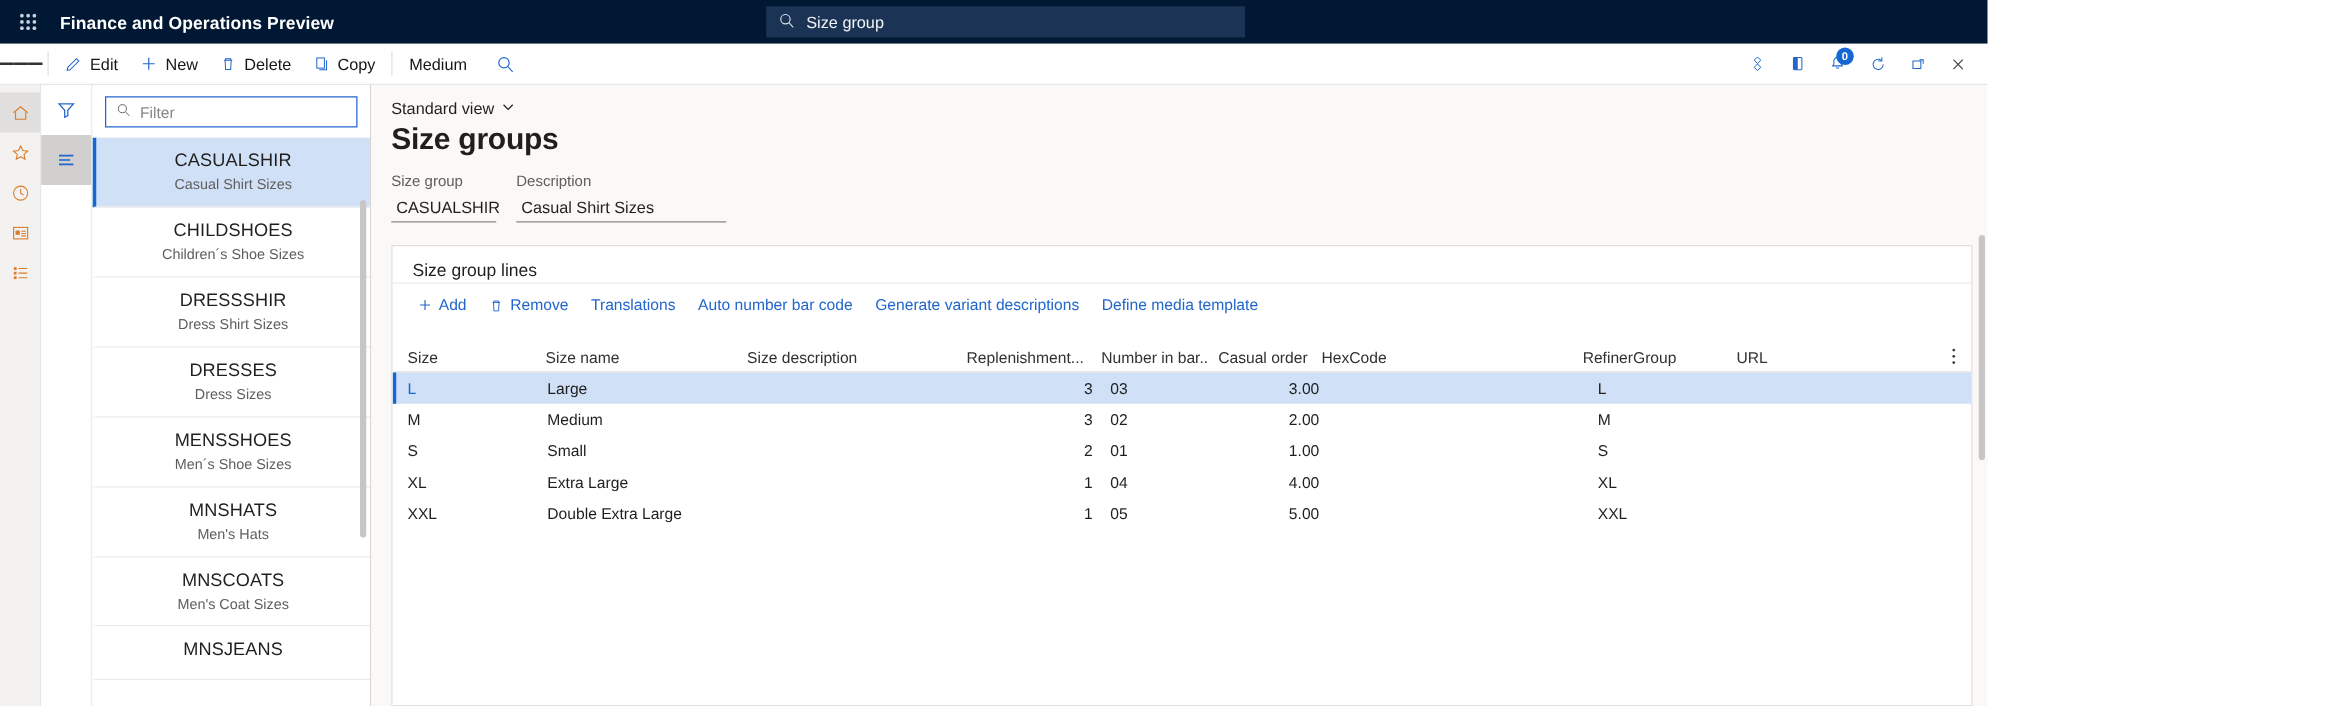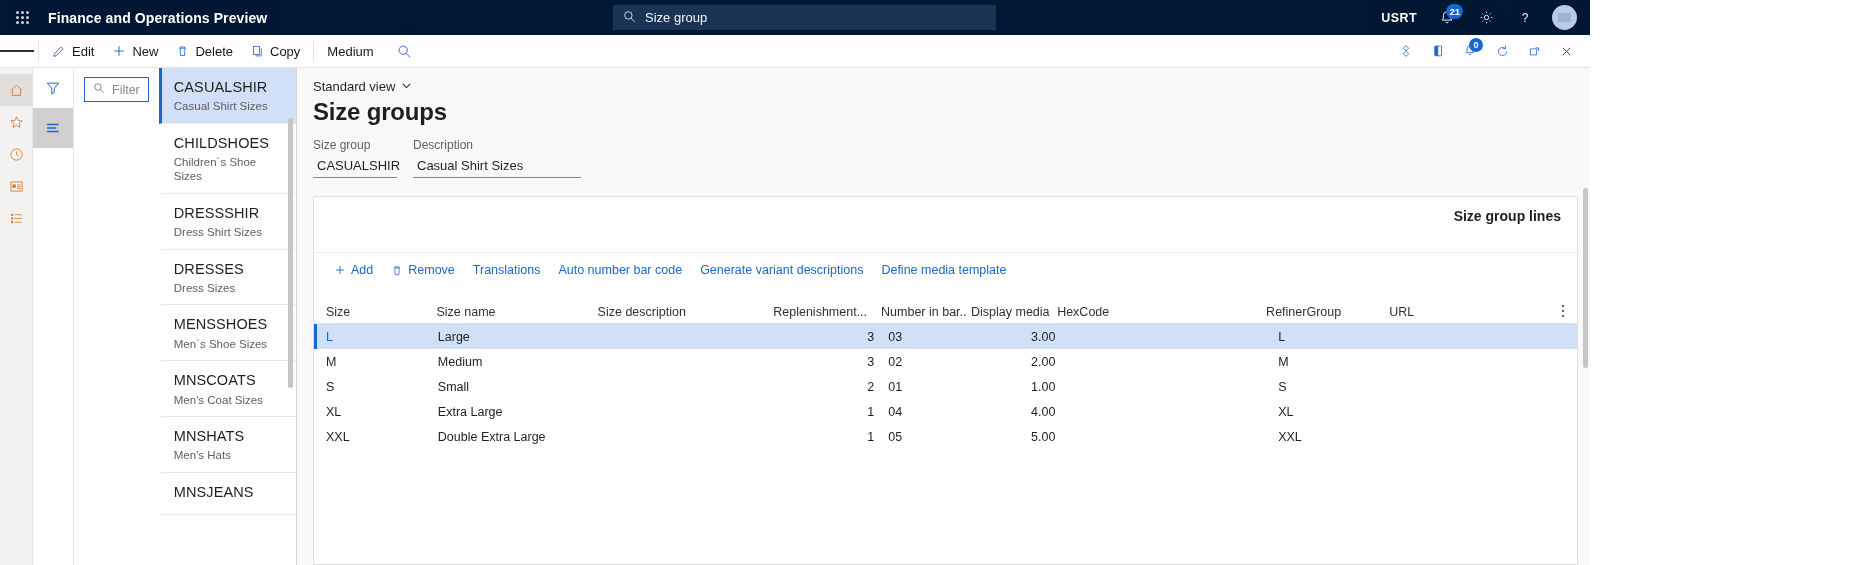--- a/index.html
+++ b/index.html
@@ -80,21 +80,21 @@
   .filterpane{
     width:40px;min-width:40px;background:#fff;border-right:1px solid #e6e6e6;
     display:flex;flex-direction:column;align-items:center;
   }
   .fp-btn{width:40px;height:40px;display:flex;align-items:center;justify-content:center;cursor:pointer;}
   .fp-btn.sel{background:#d2d0ce;}
 
   
   .listpane{
     width:222px;min-width:222px;background:#fff;border-right:1px solid #d6d6d6;
-    display:flex;flex-direction:row;position:relative;
+    display:flex;flex-direction:column;position:relative;text-align:center;
   }
   .filterbox{
     margin:9px 10px 8px 10px;height:25px;border:1px solid #2266cc;background:#fff;
     display:flex;align-items:center;padding:0 8px;box-sizing:border-box;
   }
   .filterbox .mag{margin-right:7px;}
   .filterbox .ph{color:#8a8886;font-size:12.5px;}
   .listscroll{flex:1;overflow:hidden;position:relative;}
   .litem{
     padding:10px 12px 9px 12px;border-bottom:1px solid #edebe9;cursor:pointer;
@@ -123,22 +123,22 @@
     padding:2px 4px 4px 4px;box-sizing:border-box;min-height:20px;cursor:text;
   }
   .f-sizegroup{width:84px;}
   .f-desc{width:168px;}
 
   
   .card{
     margin:18px 12px 0 16px;background:#fff;border:1px solid #e1dfdd;
     display:flex;flex-direction:column;flex:1;min-height:0;overflow:hidden;
   }
-  .card-head{padding:11px 16px 28px 16px;font-size:14px;font-weight:700;color:#201f1e;
-    border-bottom:1px solid #edebe9;text-align:right;}
+  .card-head{padding:11px 16px 2px 16px;font-size:14px;font-weight:400;color:#201f1e;
+    border-bottom:1px solid #edebe9;}
   .card-tools{display:flex;align-items:center;gap:2px;padding:5px 16px 6px 12px;}
   .tool{
     display:flex;align-items:center;height:24px;padding:0 8px;font-size:12.5px;
     color:#2266cc;cursor:pointer;white-space:nowrap;border-radius:2px;
   }
   .tool .ti{margin-right:5px;display:flex;align-items:center;}
 
   
   .grid{flex:1;display:flex;flex-direction:column;min-height:0;overflow:hidden;margin-top:12px;}
   .grow{display:flex;align-items:center;height:25px;min-height:25px;border-left:3px solid transparent;
@@ -189,46 +189,20 @@
     <div class="topsearch">
       <span class="mag">
         <svg width="13" height="13" viewBox="0 0 16 16">
             <circle cx="6.6" cy="6.6" r="4.6" fill="none" stroke="#e8edf5" stroke-width="1.1"></circle>
             <line x1="10" y1="10" x2="14.2" y2="14.6" stroke="#e8edf5" stroke-width="1.1"></line>
           </svg>
       </span>
       <span class="txt">Size group</span>
     </div>
 
-    <div class="topright">
-      <div class="usrt">USRT</div>
-      <div class="tr-item">
-        <svg width="18" height="18" viewBox="0 0 20 20">
-            <path d="M10 3a4 4 0 00-4 4v3.2l-1.4 2.1h10.8L14 10.2V7a4 4 0 00-4-4z" fill="none" stroke="#eef2f8" stroke-width="1.1"></path>
-            <path d="M8.4 14.2a1.7 1.7 0 003.2 0" fill="none" stroke="#eef2f8" stroke-width="1.1"></path>
-          </svg>
-        <span class="badge">21</span>
-      </div>
-      <div class="tr-item">
-        <svg width="17" height="17" viewBox="0 0 20 20">
-            <circle cx="10" cy="10" r="2.6" fill="none" stroke="#eef2f8" stroke-width="1.1"></circle>
-            <path d="M10 3.2v1.6M10 15.2v1.6M3.2 10h1.6M15.2 10h1.6M5.2 5.2l1.1 1.1M13.7 13.7l1.1 1.1M14.8 5.2l-1.1 1.1M6.3 13.7l-1.1 1.1" stroke="#eef2f8" stroke-width="1.1" fill="none"></path>
-          </svg>
-      </div>
-      <div class="tr-item">
-        <svg width="16" height="16" viewBox="0 0 20 20">
-            <text x="10" y="15" text-anchor="middle" font-size="15" font-family="Liberation Sans, sans-serif" fill="#eef2f8">?</text>
-          </svg>
-      </div>
-      <div class="tr-item" style="padding:0 0 0 2px;">
-        <span class="avatar">
-            <span class="ph"></span>
-          </span>
-      </div>
-    </div>
   </div>
 
   <div class="cmdbar">
     <div class="hamb">
         <i></i>
         <i></i>
         <i></i>
       </div>
     <div class="cmd-div"></div>
 
@@ -398,26 +372,26 @@
         </div>
         <div class="litem">
           <div class="code">DRESSES</div>
           <div class="desc">Dress Sizes</div>
         </div>
         <div class="litem">
           <div class="code">MENSSHOES</div>
           <div class="desc">Men´s Shoe Sizes</div>
         </div>
         <div class="litem">
+          <div class="code">MNSHATS</div>
+          <div class="desc">Men's Hats</div>
+        </div>
+        <div class="litem">
           <div class="code">MNSCOATS</div>
           <div class="desc">Men's Coat Sizes</div>
-        </div>
-        <div class="litem">
-          <div class="code">MNSHATS</div>
-          <div class="desc">Men's Hats</div>
         </div>
         <div class="litem">
           <div class="code">MNSJEANS</div>
           <div class="desc"></div>
         </div>
         <div class="list-sb"></div>
       </div>
     </div>
 
     <div class="content">
@@ -471,21 +445,21 @@
         </div>
 
         <div class="grid">
 
           <div class="grow ghead">
             <span class="c c-size">Size</span>
             <span class="c c-name">Size name</span>
             <span class="c c-sdesc">Size description</span>
             <span class="c c-repl">Replenishment...</span>
             <span class="c c-barcode">Number in bar...</span>
-            <span class="c c-order">Display media</span>
+            <span class="c c-order">Casual order</span>
             <span class="c c-hex">HexCode</span>
             <span class="c c-refiner">RefinerGroup</span>
             <span class="c c-url">URL</span>
             <span class="grid-opts">
               <svg width="4" height="16" viewBox="0 0 4 16">
                   <circle cx="2" cy="3" r="1.1" fill="#3b3a39"></circle>
                   <circle cx="2" cy="8" r="1.1" fill="#3b3a39"></circle>
                   <circle cx="2" cy="13" r="1.1" fill="#3b3a39"></circle>
                 </svg>
             </span>

